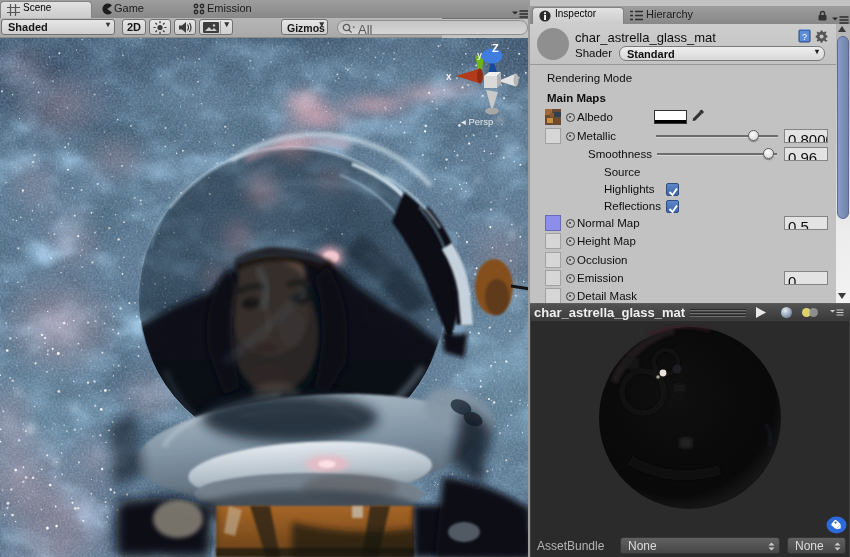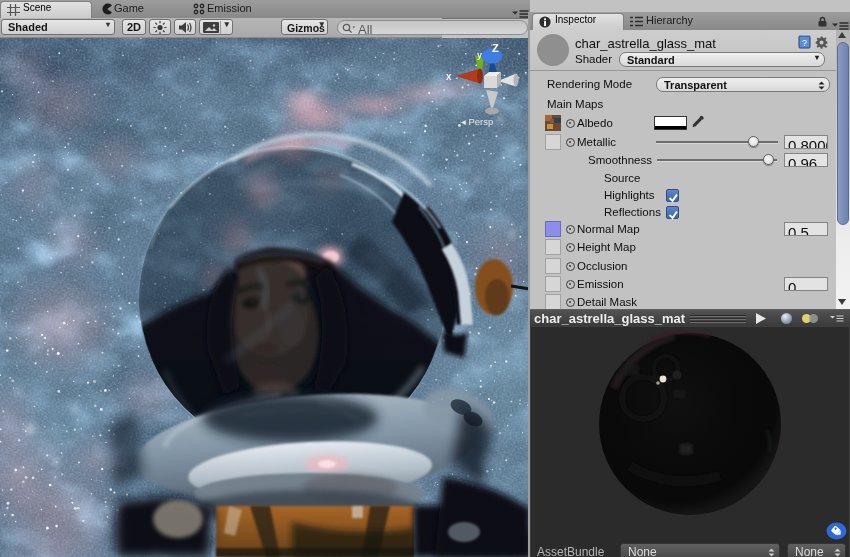--- a/index.html
+++ b/index.html
@@ -4,21 +4,21 @@
 html,body{margin:0;padding:0}
 body{width:850px;height:557px;overflow:hidden;font-family:"Liberation Sans",sans-serif;background:#c2c2c2;position:relative}
 .abs{position:absolute}
 #scene{left:0;top:0;width:530px;height:557px}
 .tabbar{height:18px;background:linear-gradient(#9d9d9d,#888);border-bottom:1px solid #6e6e6e;position:relative}
 .tab{position:absolute;top:1px;height:17px;border-radius:4px 4px 0 0;background:linear-gradient(#e2e2e2,#cbcbcb);border:1px solid #828282;border-bottom:none;box-sizing:border-box}
 .tablab{font-size:10px;color:#000;position:absolute;top:2px}
 .itablab{font-size:11px;color:#1c1c1c;position:absolute;top:2px}
 #stoolbar{position:absolute;left:0;top:18px;width:442px;height:20px;background:linear-gradient(#b6b6b6,#a9a9a9);border-bottom:1px solid #8b8b8b;box-sizing:border-box}
 .tbtn{position:absolute;top:1px;height:16px;background:linear-gradient(#e6e6e6,#cfcfcf);border:1px solid #707070;border-radius:3px;box-sizing:border-box;font-size:11px;font-weight:bold;color:#151515}
-#insp{left:530px;top:12px;width:320px;height:533px;background:#c2c2c2}
+#insp{left:530px;top:6px;width:320px;height:533px;background:#c2c2c2}
 .ddl{background:linear-gradient(#efefef,#d8d8d8);border:1px solid #7a7a7a;border-radius:7px;box-sizing:border-box;font-size:11px;font-weight:bold;color:#101010;position:absolute}
 .lbl{position:absolute;font-size:11.5px;color:#0e0e0e;white-space:nowrap}
 .fld{position:absolute;background:#e3e3e3;border:1px solid #848484;box-sizing:border-box;font-size:15px;color:#0c0c0c;overflow:hidden;white-space:nowrap}
 .thumb{position:absolute;width:16px;height:16px;box-sizing:border-box}
 .oic{position:absolute;width:9px;height:9px;border:1.5px solid #3c3c3c;border-radius:50%;box-sizing:border-box}
 .oic:after{content:"";position:absolute;left:2px;top:2px;width:2px;height:2px;border-radius:50%;background:#3c3c3c}
 .chk{position:absolute;width:13px;height:13px;background:linear-gradient(#5d87c8,#3d66a8);border:1px solid #2e4f86;border-radius:2px;box-sizing:border-box}
 .track{position:absolute;height:2px;background:#6d6d6d;border-bottom:1px solid #d8d8d8}
 .knob{position:absolute;width:11px;height:11px;border-radius:50%;background:radial-gradient(circle at 40% 35%,#fbfbfb,#d2d2d2);border:1px solid #5f5f5f;box-sizing:border-box;box-shadow:0 1px 1px rgba(0,0,0,.35)}
 </style></head><body>
@@ -1122,28 +1122,21 @@
         <path d="M12 12l4 0-2 2.4z" transform="translate(-1.5,-1)"></path>
       </g>
     </svg>
 <div class="lbl" style="left:45px;top:40.5px">Shader</div>
 <div class="ddl" style="left:89px;top:40px;width:206px;height:15px">
       <span style="position:absolute;left:7px;top:1px">Standard</span>
       <span style="position:absolute;right:5px;top:0px;font-size:8px;color:#222">▾</span>
     </div>
 
 <div class="lbl" style="left:17px;top:66px">Rendering Mode</div>
-<div class="ddl" style="left:126px;top:65px;width:174px;height:15px;font-weight:bold">
-      <span style="position:absolute;left:7px;top:1px">Transparent</span>
-      <svg style="position:absolute;right:4px;top:3px" width="7" height="9">
-        <path d="M0.5 3.5l3-3 3 3z" fill="#222"></path>
-        <path d="M0.5 5.5l3 3 3-3z" fill="#222"></path>
-      </svg>
-    </div>
-<div class="lbl" style="left:17px;top:86px;font-weight:normal">Main Maps</div>
+<div class="lbl" style="left:17px;top:86px;font-weight:bold">Main Maps</div>
 
 <div class="thumb" style="left:15px;top:103px"><svg width="16" height="16">
         <rect width="16" height="16" fill="#6b4a33"></rect>
         <rect x="0" y="0" width="7" height="6" fill="#a06a3c"></rect>
         <rect x="8" y="3" width="8" height="5" fill="#31404e"></rect>
         <rect x="2" y="9" width="6" height="5" fill="#c8923f"></rect>
         <rect x="10" y="10" width="5" height="4" fill="#7a4a28"></rect>
         <rect x="5" y="4" width="4" height="4" fill="#8a5a30"></rect>
       </svg></div>
 <div class="oic" style="left:36px;top:107px"></div>

